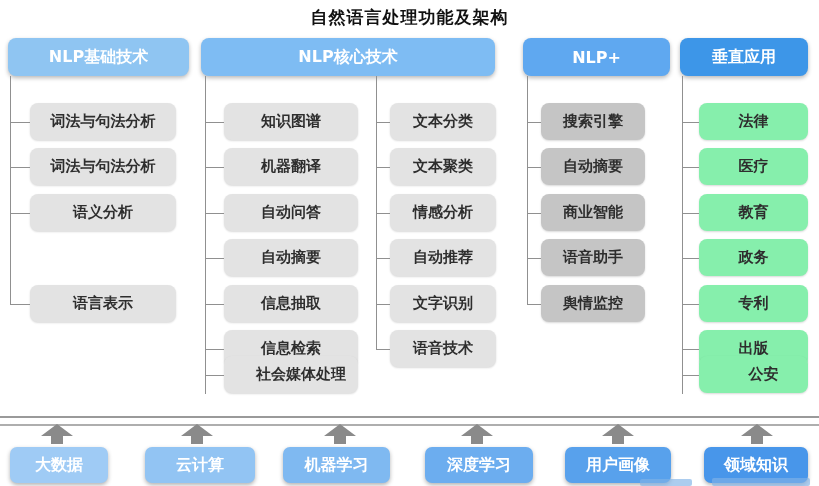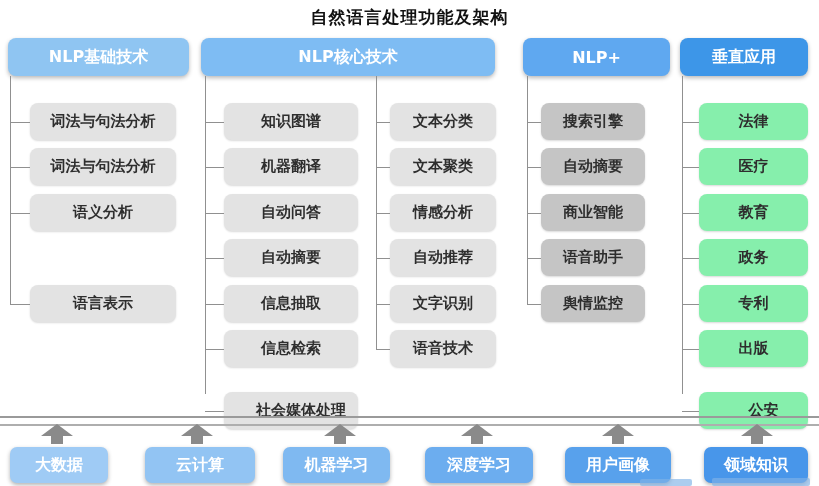--- a/index.html
+++ b/index.html
@@ -26,21 +26,21 @@
   .item { height:37px; background:#E3E3E3; color:#2e2e2e; font-size:15px;
           font-weight:600; box-shadow:0 1px 2px rgba(0,0,0,.15); }
   .item::before { content:""; position:absolute; top:50%; height:1px; background:#909090; }
   .c1  { left:30px;  width:146px; } .c1::before  { left:-20px; width:20px; }
   .c2a { left:224px; width:134px; } .c2a::before { left:-19px; width:19px; }
   .c2b { left:390px; width:106px; } .c2b::before { left:-14px; width:14px; }
   .c3  { left:541px; width:104px; background:#C5C5C5; } .c3::before { left:-14px; width:14px; }
   .c4  { left:699px; width:109px; background:#86efac; } .c4::before { left:-17px; width:17px; }
   
   .r1 { top:103px; } .r2 { top:148px; } .r3 { top:194px; } .r4 { top:239px; }
-  .r5 { top:285px;text-align:center; } .r6 { top:330px; } .r7 { top:392px;padding-left:20px; }
+  .r5 { top:285px;text-align:center; } .r6 { top:330px; } .r7 { top:356px;padding-left:20px; }
   
   .vline { position:absolute; width:1px; background:#909090; top:76px; }
   .v1 { left:10px;  height:228px; }
   .v2a{ left:205px; height:318px; }
   .v2b{ left:376px; height:273px; }
   .v3 { left:527px; height:228px; }
   .v4 { left:682px; height:318px; }
   
   .divider { position:absolute; left:0; top:416px; width:819px; height:6px;
              border-top:2px solid #9a9a9a; border-bottom:2px solid #aeaeae; }

